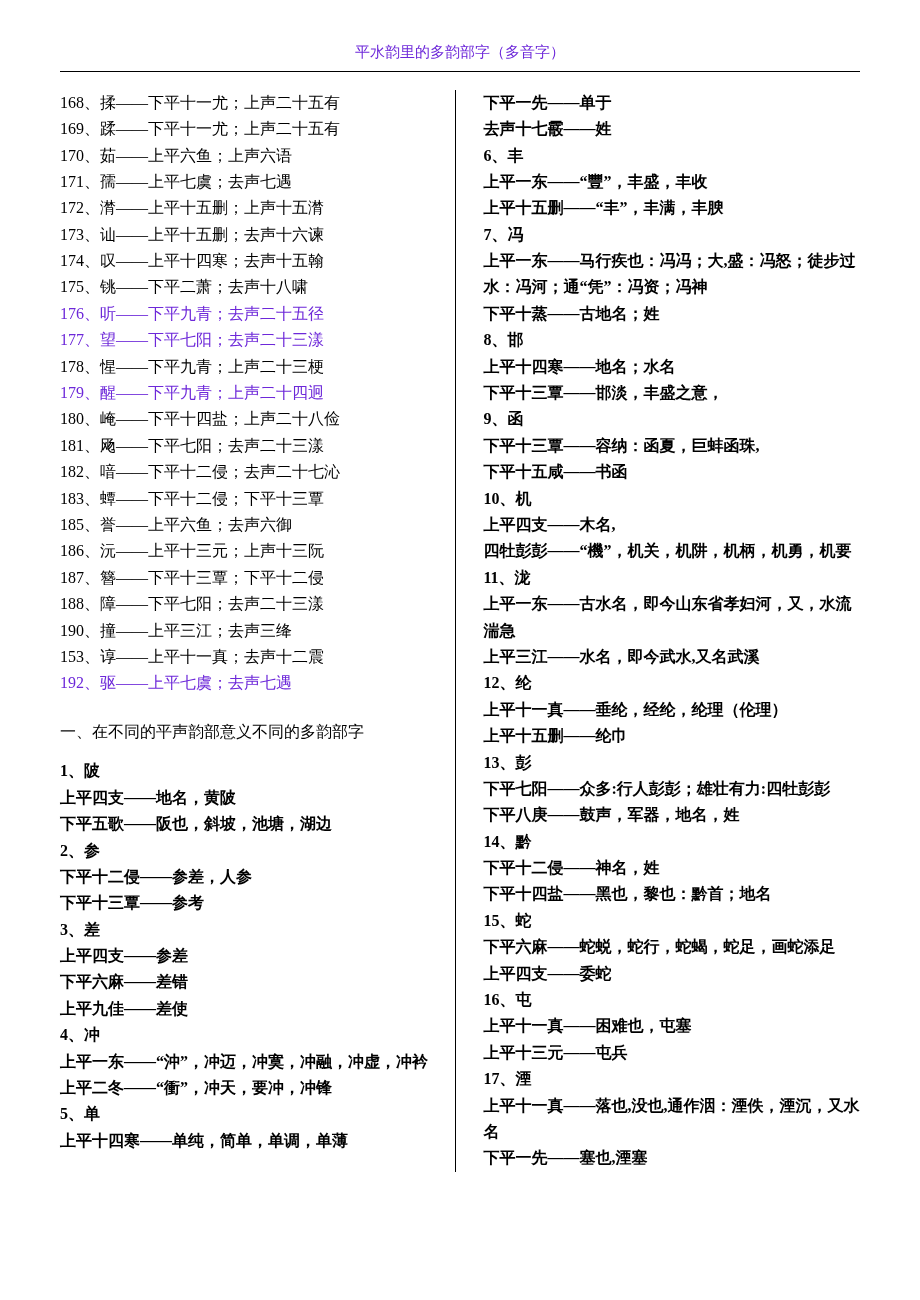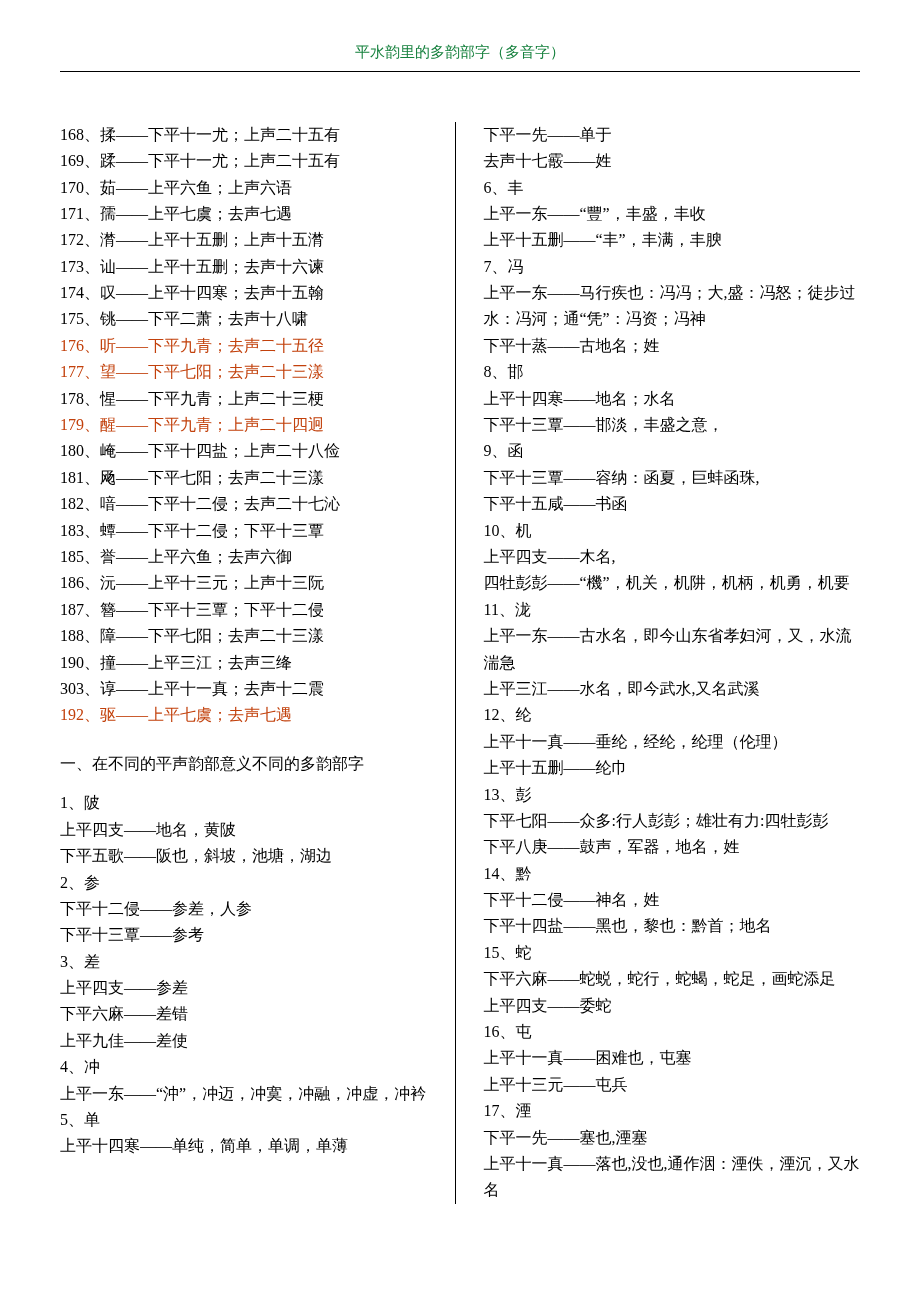--- a/index.html
+++ b/index.html
@@ -8,56 +8,55 @@
     line-height: 1.65;
     color: #000;
     background: #fff;
     margin: 0;
     padding: 40px 60px;
     width: 800px;
   }
   .header {
     text-align: center;
     font-size: 15px;
-    color: #15803d;
+    color: #6d28d9;
     margin-bottom: 6px;
   }
   .hr {
     border: none;
     border-top: 1px solid #000;
     margin: 0 0 18px 0;
   }
   .columns {
     display: flex;
     gap: 10px;
   }
   .col {
     flex: 1;
     position: relative;
-    margin-top: 32px;
   }
   .col-left {
     border-right: 1px solid #000;
     padding-right: 18px;
   }
   .col-right {
     padding-left: 18px;
   }
   .line {
     white-space: nowrap;
   }
-  .green { color: #c2410c; }
+  .green { color: #6d28d9; }
   .heading {
     font-weight: normal;
     margin-top: 22px;
     margin-bottom: 14px;
     line-height: 1.6;
     white-space: normal;
   }
-  .wrap { white-space: normal; }
+  .wrap { white-space: normal; font-weight: bold; }
 </style>
 </head>
 <body>
 
 <div class="header">平水韵里的多韵部字（多音字）</div>
 <hr class="hr">
 
 <div class="columns">
   <div class="col col-left" id="col-left">
       <div class="line">168、揉——下平十一尤；上声二十五有</div>
@@ -74,35 +73,36 @@
       <div class="line green">179、醒——下平九青；上声二十四迥</div>
       <div class="line">180、崦——下平十四盐；上声二十八俭</div>
       <div class="line">181、飏——下平七阳；去声二十三漾</div>
       <div class="line">182、喑——下平十二侵；去声二十七沁</div>
       <div class="line">183、蟫——下平十二侵；下平十三覃</div>
       <div class="line">185、誉——上平六鱼；去声六御</div>
       <div class="line">186、沅——上平十三元；上声十三阮</div>
       <div class="line">187、簪——下平十三覃；下平十二侵</div>
       <div class="line">188、障——下平七阳；去声二十三漾</div>
       <div class="line">190、撞——上平三江；去声三绛</div>
-      <div class="line">303、谆——上平十一真；去声十二震</div>
+      <div class="line">153、谆——上平十一真；去声十二震</div>
       <div class="line green">192、驱——上平七虞；去声七遇</div>
       <div class="heading">一、在不同的平声韵部意义不同的多韵部字</div>
       <div class="line wrap">1、陂</div>
       <div class="line wrap">上平四支——地名，黄陂</div>
       <div class="line wrap">下平五歌——阪也，斜坡，池塘，湖边</div>
       <div class="line wrap">2、参</div>
       <div class="line wrap">下平十二侵——参差，人参</div>
       <div class="line wrap">下平十三覃——参考</div>
       <div class="line wrap">3、差</div>
       <div class="line wrap">上平四支——参差</div>
       <div class="line wrap">下平六麻——差错</div>
       <div class="line wrap">上平九佳——差使</div>
       <div class="line wrap">4、冲</div>
       <div class="line wrap">上平一东——“沖”，冲迈，冲寞，冲融，冲虚，冲衿</div>
+      <div class="line wrap">上平二冬——“衝”，冲天，要冲，冲锋</div>
       <div class="line wrap">5、单</div>
       <div class="line wrap">上平十四寒——单纯，简单，单调，单薄</div>
     </div>
   <div class="col col-right" id="col-right">
       <div class="line wrap">下平一先——单于</div>
       <div class="line wrap">去声十七霰——姓</div>
       <div class="line wrap">6、丰</div>
       <div class="line wrap">上平一东——“豐”，丰盛，丰收</div>
       <div class="line wrap">上平十五删——“丰”，丰满，丰腴</div>
       <div class="line wrap">7、冯</div>
@@ -129,16 +129,16 @@
       <div class="line wrap">14、黔</div>
       <div class="line wrap">下平十二侵——神名，姓</div>
       <div class="line wrap">下平十四盐——黑也，黎也：黔首；地名</div>
       <div class="line wrap">15、蛇</div>
       <div class="line wrap">下平六麻——蛇蜕，蛇行，蛇蝎，蛇足，画蛇添足</div>
       <div class="line wrap">上平四支——委蛇</div>
       <div class="line wrap">16、屯</div>
       <div class="line wrap">上平十一真——困难也，屯塞</div>
       <div class="line wrap">上平十三元——屯兵</div>
       <div class="line wrap">17、湮</div>
+      <div class="line wrap">上平十一真——落也,没也,通作洇：湮佚，湮沉，又水名</div>
       <div class="line wrap">下平一先——塞也,湮塞</div>
-      <div class="line wrap">上平十一真——落也,没也,通作洇：湮佚，湮沉，又水名</div>
     </div>
 </div>
 
 </body></html>

